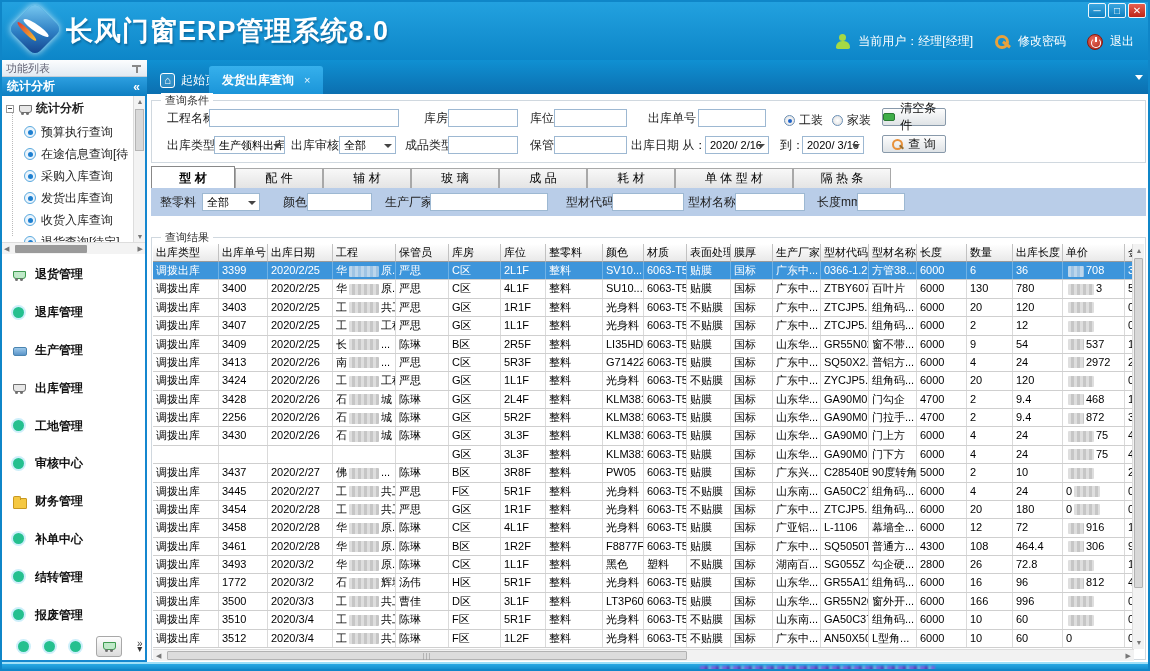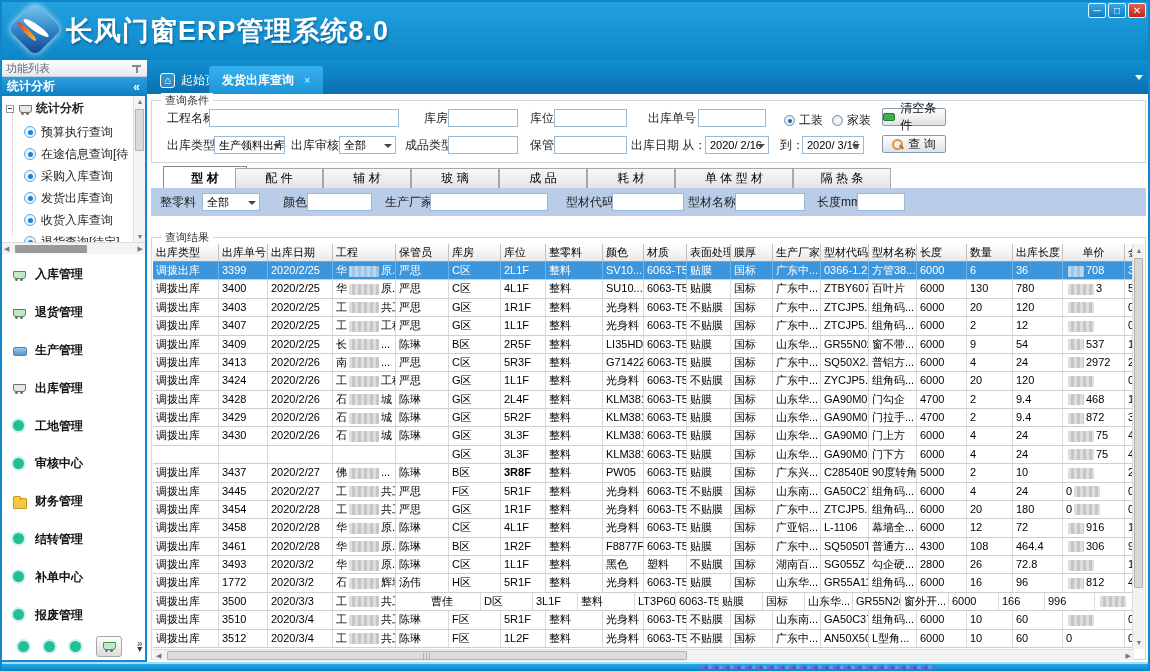--- a/index.html
+++ b/index.html
@@ -140,20 +140,28 @@
 <div class="frame"></div>
 
 <div id="titlebar">
   <div class="logo"></div>
   <div class="app-title">长风门窗ERP管理系统8.0</div>
   <div class="win-btns">
     <div class="win-btn">─</div>
     <div class="win-btn">□</div>
     <div class="win-btn close">✕</div>
   </div>
+  <div class="tb-right">
+    <span class="ic-user"></span>
+    <span>当前用户：经理[经理]</span>
+    <span class="ic-key" style="margin-left:14px"></span>
+    <span>修改密码</span>
+    <span class="ic-power" style="margin-left:14px"></span>
+    <span>退出</span>
+  </div>
 </div>
 
 <div id="sidebar">
   <div class="fl-bar">
     <span>功能列表</span>
     <span class="ic-pin"></span>
   </div>
   <div class="sa-bar">
     <span>统计分析</span>
     <span>«</span>
@@ -210,25 +218,25 @@
       </div>
       <div class="sbar tsh">
         <span class="a1">◀</span>
         <span class="a2">▶</span>
         <div class="tsh-thumb"></div>
       </div>
     </div>
     <div class="menu" id="menu-list">
         <div class="menu-item">
           <div class="mi mi-cart grn"></div>
-          <div>入库管理</div>
-        </div>
-        <div class="menu-item">
-          <div class="mi mi-cart grn"></div>
           <div>退货管理</div>
+        </div>
+        <div class="menu-item">
+          <div class="mi mi-circle"></div>
+          <div>退库管理</div>
         </div>
         <div class="menu-item">
           <div class="mi mi-machine"></div>
           <div>生产管理</div>
         </div>
         <div class="menu-item">
           <div class="mi mi-cart"></div>
           <div>出库管理</div>
         </div>
         <div class="menu-item">
@@ -238,25 +246,25 @@
         <div class="menu-item">
           <div class="mi mi-circle"></div>
           <div>审核中心</div>
         </div>
         <div class="menu-item">
           <div class="mi mi-folder"></div>
           <div>财务管理</div>
         </div>
         <div class="menu-item">
           <div class="mi mi-circle"></div>
+          <div>补单中心</div>
+        </div>
+        <div class="menu-item">
+          <div class="mi mi-circle"></div>
           <div>结转管理</div>
-        </div>
-        <div class="menu-item">
-          <div class="mi mi-circle"></div>
-          <div>补单中心</div>
         </div>
         <div class="menu-item">
           <div class="mi mi-circle"></div>
           <div>报废管理</div>
         </div>
       </div>
     <div class="sfooter">
       <span class="dotbtn"></span>
       <span class="dotbtn"></span>
       <span class="dotbtn"></span>
@@ -352,21 +360,21 @@
           <div class="th" style="width: 41px;">颜色</div>
           <div class="th" style="width: 43px;">材质</div>
           <div class="th" style="width: 44px;">表面处理</div>
           <div class="th" style="width: 42px;">膜厚</div>
           <div class="th" style="width: 48px;">生产厂家</div>
           <div class="th" style="width: 48px;">型材代码</div>
           <div class="th" style="width: 48px;">型材名称</div>
           <div class="th" style="width: 50px;">长度</div>
           <div class="th" style="width: 46px;">数量</div>
           <div class="th" style="width: 50px;">出库长度</div>
-          <div class="th" style="width: 62px; text-align: center;">单价</div>
+          <div class="th" style="width: 62px;">单价</div>
           <div class="th" style="width: 40px;">金</div>
         </div>
       <div id="tbody">
           <div class="tr sel">
             <div class="td" style="width: 66px;">调拨出库</div>
             <div class="td" style="width: 49px;">3399</div>
             <div class="td" style="width: 65px;">2020/2/25</div>
             <div class="td" style="width: 63px;"><span>华</span><div class="mask" style="width: 30px;"></div><span>原...</span></div>
             <div class="td" style="width: 53px;">严思</div>
             <div class="td" style="width: 52px;">C区</div>
@@ -534,21 +542,21 @@
             <div class="td" style="width: 48px;">GA90M06.</div>
             <div class="td" style="width: 48px;">门勾企</div>
             <div class="td" style="width: 50px;">4700</div>
             <div class="td" style="width: 46px;">2</div>
             <div class="td" style="width: 50px;">9.4</div>
             <div class="td" style="width: 62px;"><div class="mask" style="width: 16px;"></div><span>468</span></div>
             <div class="td" style="width: 40px;">188</div>
           </div>
           <div class="tr">
             <div class="td" style="width: 66px;">调拨出库</div>
-            <div class="td" style="width: 49px;">3429</div>
+            <div class="td" style="width: 49px;">2256</div>
             <div class="td" style="width: 65px;">2020/2/26</div>
             <div class="td" style="width: 63px;"><span>石</span><div class="mask" style="width: 30px;"></div><span>城</span></div>
             <div class="td" style="width: 53px;">陈琳</div>
             <div class="td" style="width: 52px;">G区</div>
             <div class="td" style="width: 45px;">5R2F</div>
             <div class="td" style="width: 57px;">整料</div>
             <div class="td" style="width: 41px;">KLM3817</div>
             <div class="td" style="width: 43px;">6063-T5</div>
             <div class="td" style="width: 44px;">贴膜</div>
             <div class="td" style="width: 42px;">国标</div>
@@ -605,21 +613,21 @@
             <div class="td" style="width: 62px;"><div class="mask" style="width: 26px;"></div><span>75</span></div>
             <div class="td" style="width: 40px;">423</div>
           </div>
           <div class="tr">
             <div class="td" style="width: 66px;">调拨出库</div>
             <div class="td" style="width: 49px;">3437</div>
             <div class="td" style="width: 65px;">2020/2/27</div>
             <div class="td" style="width: 63px;"><span>佛</span><div class="mask" style="width: 30px;"></div><span>...</span></div>
             <div class="td" style="width: 53px;">陈琳</div>
             <div class="td" style="width: 52px;">B区</div>
-            <div class="td" style="width: 45px; font-weight: bold;">3R8F</div>
+            <div class="td" style="width: 45px;">3R8F</div>
             <div class="td" style="width: 57px;">整料</div>
             <div class="td" style="width: 41px;">PW05</div>
             <div class="td" style="width: 43px;">6063-T5</div>
             <div class="td" style="width: 44px;">贴膜</div>
             <div class="td" style="width: 42px;">国标</div>
             <div class="td" style="width: 48px;">广东兴...</div>
             <div class="td" style="width: 48px;">C28540B</div>
             <div class="td" style="width: 48px;">90度转角</div>
             <div class="td" style="width: 50px;">5000</div>
             <div class="td" style="width: 46px;">2</div>
@@ -757,21 +765,21 @@
             <div class="td" style="width: 46px;">16</div>
             <div class="td" style="width: 50px;">96</div>
             <div class="td" style="width: 62px;"><div class="mask" style="width: 16px;"></div><span>812</span></div>
             <div class="td" style="width: 40px;">411</div>
           </div>
           <div class="tr">
             <div class="td" style="width: 66px;">调拨出库</div>
             <div class="td" style="width: 49px;">3500</div>
             <div class="td" style="width: 65px;">2020/3/3</div>
             <div class="td" style="width: 63px;"><span>工</span><div class="mask" style="width: 30px;"></div><span>共工程</span></div>
-            <div class="td" style="width: 53px; margin-left: 32px;">曹佳</div>
+            <div class="td" style="width: 53px;">曹佳</div>
             <div class="td" style="width: 52px;">D区</div>
             <div class="td" style="width: 45px;">3L1F</div>
             <div class="td" style="width: 57px;">整料</div>
             <div class="td" style="width: 41px;">LT3P60</div>
             <div class="td" style="width: 43px;">6063-T5</div>
             <div class="td" style="width: 44px;">贴膜</div>
             <div class="td" style="width: 42px;">国标</div>
             <div class="td" style="width: 48px;">山东华...</div>
             <div class="td" style="width: 48px;">GR55N26</div>
             <div class="td" style="width: 48px;">窗外开...</div>
@@ -832,21 +840,21 @@
       <span class="a2">▼</span>
       <div class="sv-thumb"></div>
     </div>
     <div class="sh">
       <span class="a1">◀</span>
       <span class="a2">▶</span>
       <div class="sh-thumb">|||</div>
     </div>
   </div>
 <div id="mtabs">
-      <div class="mtab active" style="left: 16px; width: 84px;">型  材</div>
+      <div class="mtab active" style="left: 4px; width: 84px;">型  材</div>
       <div class="mtab" style="left: 88px; width: 88px;">配  件</div>
       <div class="mtab" style="left: 176px; width: 88px;">辅  材</div>
       <div class="mtab" style="left: 264px; width: 88px;">玻  璃</div>
       <div class="mtab" style="left: 352px; width: 88px;">成  品</div>
       <div class="mtab" style="left: 440px; width: 88px;">耗  材</div>
       <div class="mtab" style="left: 528px; width: 118px;">单 体 型 材</div>
       <div class="mtab" style="left: 646px; width: 98px;">隔 热 条</div>
     </div>
   </div>
 

